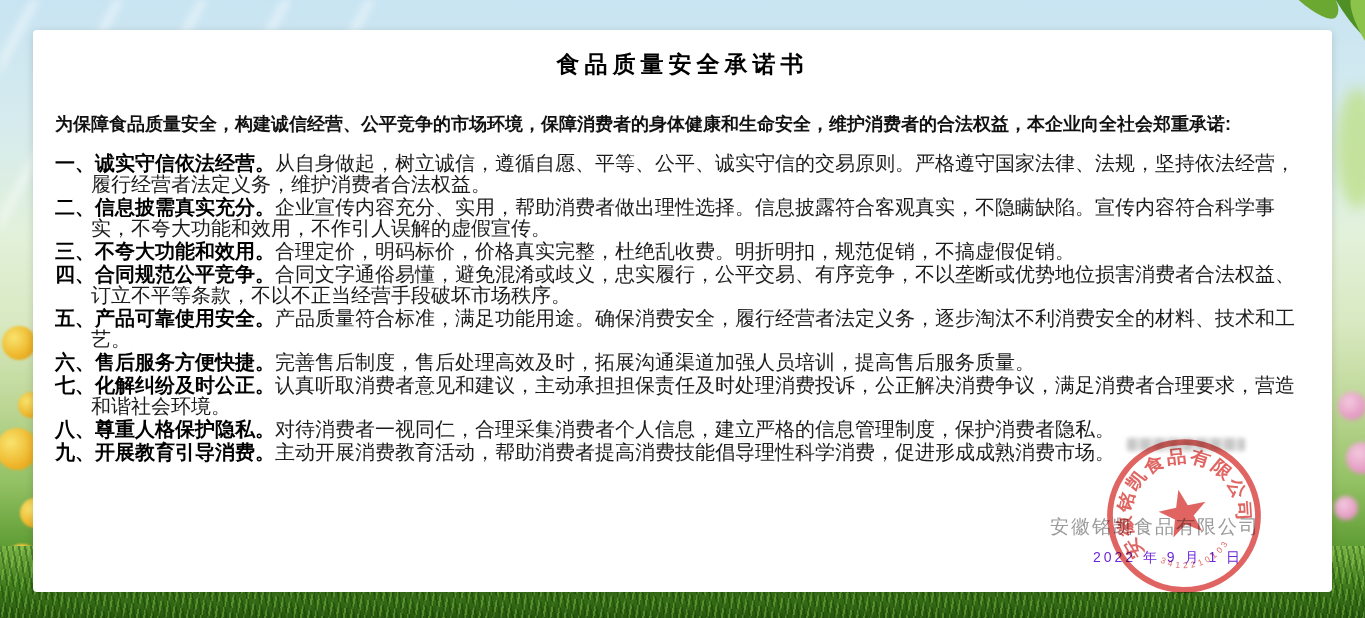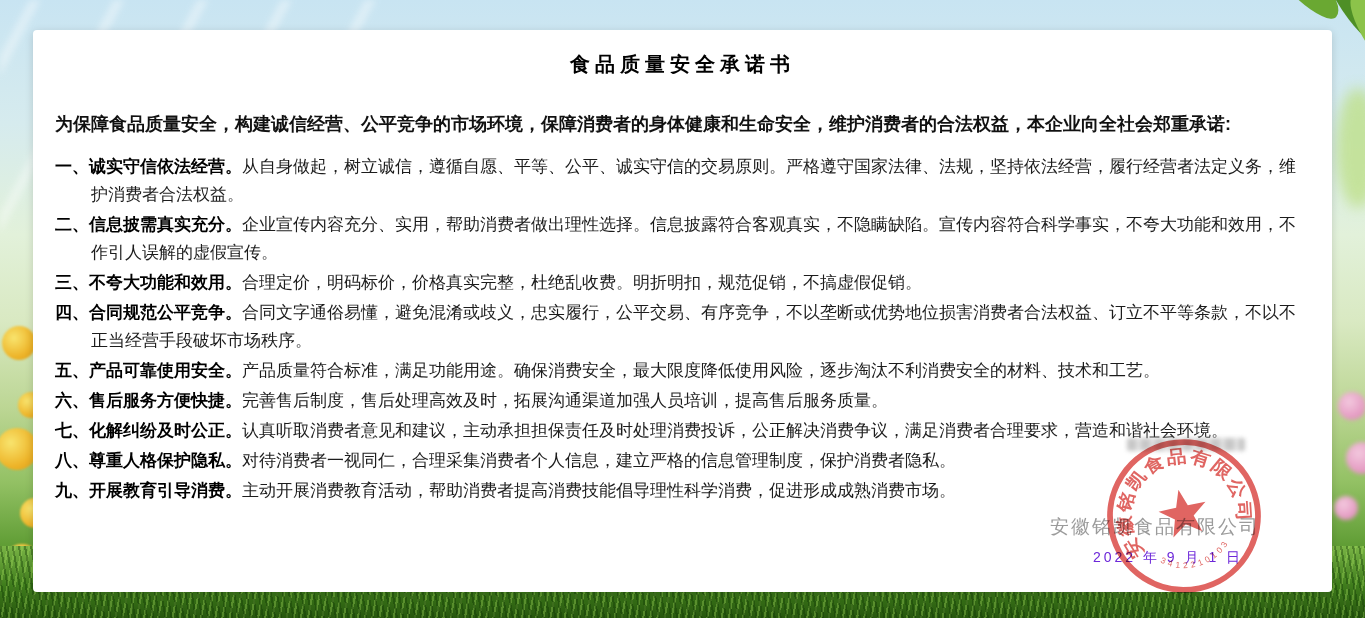--- a/index.html
+++ b/index.html
@@ -34,26 +34,26 @@
   .grass { position:absolute; left:0; right:0; bottom:0; height:72px;
     background:linear-gradient(180deg,#79b445 0%,#3f7c1c 55%,#27570e 100%); }
   .grass::after { content:""; position:absolute; inset:0;
     background:repeating-linear-gradient(80deg, rgba(15,55,3,.38) 0 2px, transparent 2px 6px),
                repeating-linear-gradient(101deg, rgba(168,222,96,.33) 0 2px, transparent 2px 7px); }
 
   
   .card { position:absolute; left:33px; top:30px; width:1299px; height:562px;
     background:#ffffff; border-radius:4px; box-shadow:0 2px 8px rgba(0,0,0,.15);
     padding:14px 22px 0 22px; color:#1a1a1a; z-index:2; }
-  .title { text-align:center; font-size:20px; font-weight:800; letter-spacing:5px;
+  .title { text-align:center; font-size:23px; font-weight:800; letter-spacing:5px;
     margin-top:2px; line-height:36px; color:#000; }
   .intro { font-size:18px; font-weight:700; line-height:29px; margin-top:28px; color:#111;
     white-space:nowrap; }
   .list { margin-top:14px; }
-  .item { font-size:17px; line-height:28px; padding-left:36px; text-indent:-36px;
+  .item { font-size:20px; line-height:21px; padding-left:36px; text-indent:-36px;
     margin-bottom:2px; color:#1c1c1c; }
   .item .num, .item .head { font-weight:700; color:#000; }
 
   
   .sig { position:absolute; right:72px; top:482px; text-align:center; z-index:3; }
   .sig .company { font-size:19px; color:#9b9b9b; letter-spacing:2px; line-height:30px; }
   .sig .date { font-size:14px; color:#6d28d9; letter-spacing:3px; line-height:30px; padding-left:26px; }
 
   
   .stamp { position:absolute; left:1100px; top:432px; width:168px; height:168px; z-index:5;
@@ -85,21 +85,21 @@
 
   <div class="card">
     <div class="title">食品质量安全承诺书</div>
     <div class="intro">为保障食品质量安全，构建诚信经营、公平竞争的市场环境，保障消费者的身体健康和生命安全，维护消费者的合法权益，本企业向全社会郑重承诺:</div>
 
     <div class="list">
       <div class="item"><span class="num">一、</span><span class="head">诚实守信依法经营。</span><span class="body">从自身做起，树立诚信，遵循自愿、平等、公平、诚实守信的交易原则。严格遵守国家法律、法规，坚持依法经营，履行经营者法定义务，维护消费者合法权益。</span></div>
       <div class="item"><span class="num">二、</span><span class="head">信息披需真实充分。</span><span class="body">企业宣传内容充分、实用，帮助消费者做出理性选择。信息披露符合客观真实，不隐瞒缺陷。宣传内容符合科学事实，不夸大功能和效用，不作引人误解的虚假宣传。</span></div>
       <div class="item"><span class="num">三、</span><span class="head">不夸大功能和效用。</span><span class="body">合理定价，明码标价，价格真实完整，杜绝乱收费。明折明扣，规范促销，不搞虚假促销。</span></div>
       <div class="item"><span class="num">四、</span><span class="head">合同规范公平竞争。</span><span class="body">合同文字通俗易懂，避免混淆或歧义，忠实履行，公平交易、有序竞争，不以垄断或优势地位损害消费者合法权益、订立不平等条款，不以不正当经营手段破坏市场秩序。</span></div>
-      <div class="item"><span class="num">五、</span><span class="head">产品可靠使用安全。</span><span class="body">产品质量符合标准，满足功能用途。确保消费安全，最大限度降低使用风险，逐步淘汰不利消费安全的材料、技术和工艺。</span></div>
+      <div class="item"><span class="num">五、</span><span class="head">产品可靠使用安全。</span><span class="body">产品质量符合标准，满足功能用途。确保消费安全，履行经营者法定义务，逐步淘汰不利消费安全的材料、技术和工艺。</span></div>
       <div class="item"><span class="num">六、</span><span class="head">售后服务方便快捷。</span><span class="body">完善售后制度，售后处理高效及时，拓展沟通渠道加强人员培训，提高售后服务质量。</span></div>
       <div class="item"><span class="num">七、</span><span class="head">化解纠纷及时公正。</span><span class="body">认真听取消费者意见和建议，主动承担担保责任及时处理消费投诉，公正解决消费争议，满足消费者合理要求，营造和谐社会环境。</span></div>
       <div class="item"><span class="num">八、</span><span class="head">尊重人格保护隐私。</span><span class="body">对待消费者一视同仁，合理采集消费者个人信息，建立严格的信息管理制度，保护消费者隐私。</span></div>
       <div class="item"><span class="num">九、</span><span class="head">开展教育引导消费。</span><span class="body">主动开展消费教育活动，帮助消费者提高消费技能倡导理性科学消费，促进形成成熟消费市场。</span></div>
     </div>
 
     <div class="sig">
       <div class="company">安徽铭凯食品有限公司</div>
       <div class="date">2022 年 9 月 1 日</div>
     </div>

